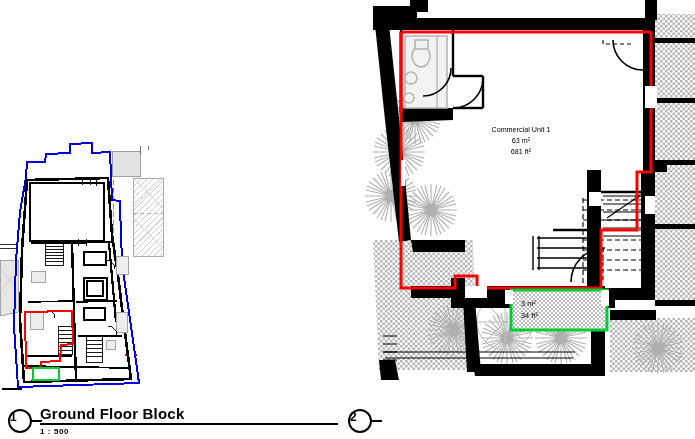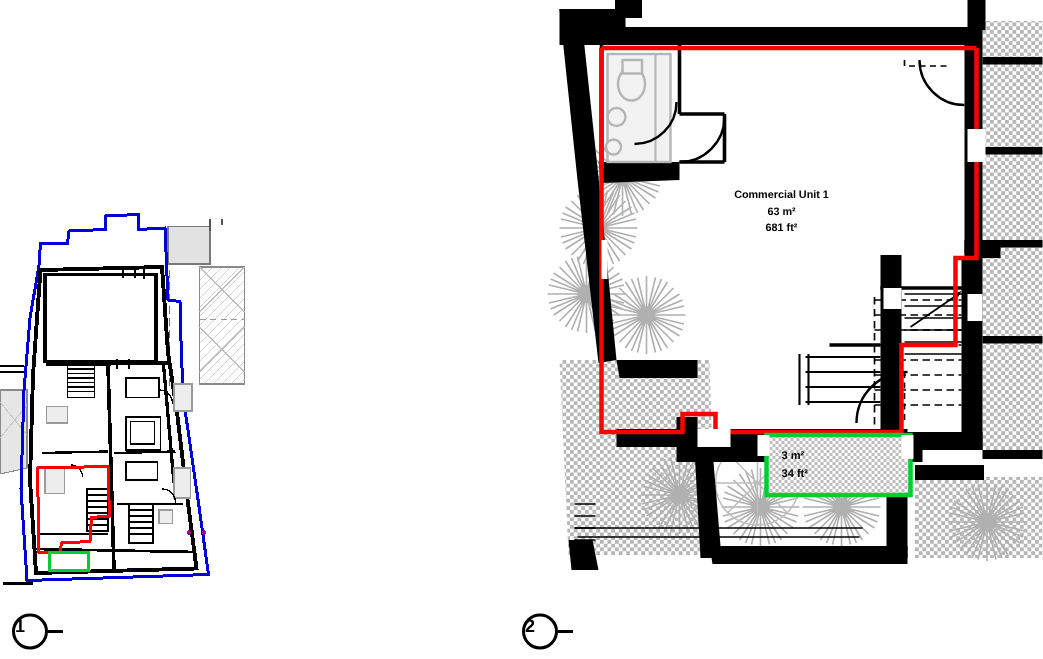--- a/index.html
+++ b/index.html
@@ -7,21 +7,21 @@
   body{
     width:695px;height:439px;position:relative;overflow:hidden;
     font-family:"Liberation Sans", sans-serif;
     color:#000;
   }
   .sheet{position:absolute;left:0;top:0;width:695px;height:439px;}
 
   
   .drawing{position:absolute;}
   #block-plan{left:0px;top:140px;width:185px;height:255px;}
-  #unit-plan{left:355px;top:0px;width:340px;height:395px;font-weight:bold;}
+  #unit-plan{left:355px;top:0px;width:340px;height:395px;}
 
   .drawing svg{display:block;width:100%;height:100%;overflow:visible;}
 
   
   .titleblock{position:absolute;height:34px;}
   #title-1{left:8px;top:405px;width:330px;}
   #title-2{left:348px;top:405px;width:340px;}
 
   .tb-marker{
     position:absolute;left:0;top:4px;width:24px;height:24px;
@@ -325,20 +325,25 @@
         <rect x="46" y="160" width="4" height="26"></rect>
         <rect x="150" y="290" width="8" height="14"></rect>
         <rect x="246" y="290" width="8" height="16"></rect>
       </g>
     </svg>
   </div>
 
   <div class="titleblock" id="title-1">
     <div class="tb-marker" data-bind="drawings.0.marker">1</div>
     <div class="tb-stem"></div>
+    <div class="tb-text">
+      <div class="tb-name" data-bind="drawings.0.title">Ground Floor Block</div>
+      <div class="tb-rule"></div>
+      <div class="tb-scale" data-bind="drawings.0.scale">1 : 500</div>
+    </div>
   </div>
 
   <div class="titleblock" id="title-2">
     <div class="tb-marker" data-bind="drawings.1.marker">2</div>
     <div class="tb-stem"></div>
   </div>
 
 </div>
 
 </body></html>

